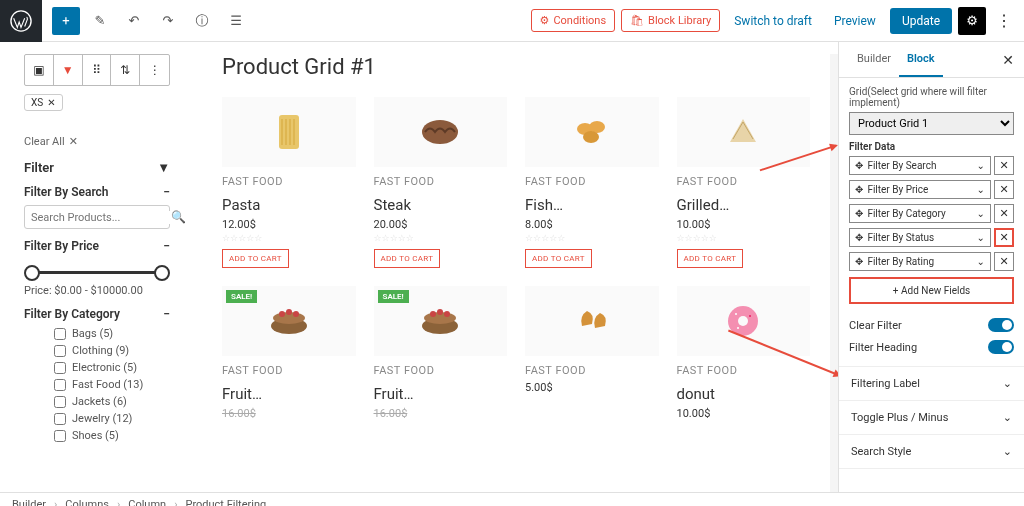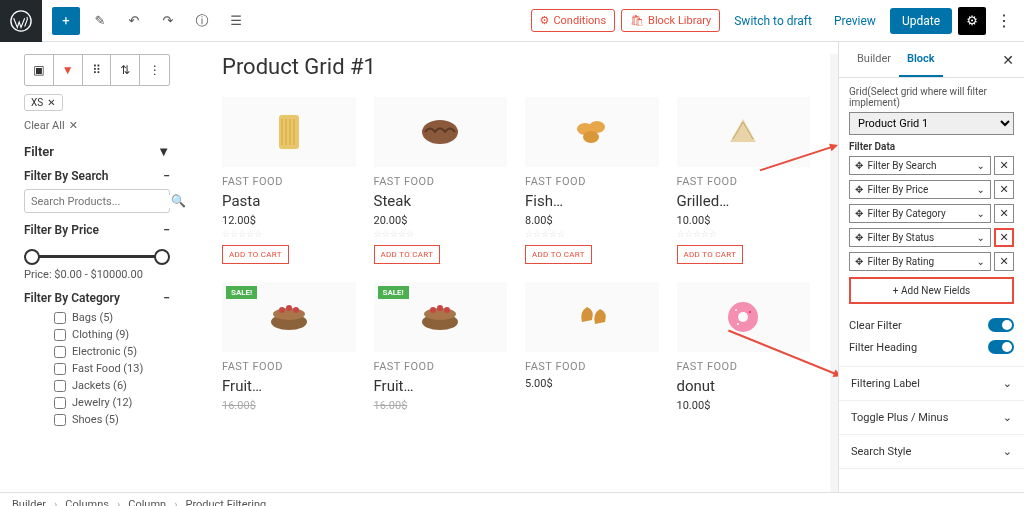--- a/index.html
+++ b/index.html
@@ -17,21 +17,21 @@
 .tb-gear { width: 28px; height: 28px; background: #000; color: #fff; display: flex; align-items: center; justify-content: center; border-radius: 2px; cursor: pointer; }
 .tb-dots { font-size: 16px; cursor: pointer; padding: 0 4px; }
 
 .workspace { display: flex; height: 450px; }
 .canvas { flex: 1; display: flex; padding: 12px 0 0 0; overflow: hidden; position: relative; }
 
 .filter-panel { width: 182px; padding: 0 12px 0 24px; font-size: 12px; color: #333; }
 .block-toolbar { display: flex; border: 1px solid #bbb; border-radius: 2px; margin-bottom: 8px; }
 .block-toolbar span { width: 30px; height: 30px; display: flex; align-items: center; justify-content: center; border-right: 1px solid #bbb; cursor: pointer; }
 .block-toolbar span:last-child { border-right: none; }
-.chip { display: inline-flex; align-items: flex-end; border: 1px solid #ccc; border-radius: 3px; padding: 2px 6px; font-size: 10px; margin-bottom: 8px; gap: 4px; }
+.chip { display: inline-flex; align-items: flex-end; border: 1px solid #ccc; border-radius: 3px; padding: 2px 6px; font-size: 10px; margin-bottom: 24px; gap: 4px; }
 .clear-all { font-size: 11px; color: #666; margin-bottom: 12px; display: flex; align-items: center; gap: 4px; }
 .filter-head { font-weight: 600; font-size: 13px; display: flex; justify-content: space-between; align-items: center; margin-bottom: 10px; }
 .filter-sec { font-weight: 600; font-size: 12px; display: flex; justify-content: space-between; margin: 10px 0 6px 0; }
 .search-box { display: flex; border: 1px solid #ccc; border-radius: 3px; padding: 4px 6px; align-items: center; }
 .search-box input { border: none; outline: none; flex: 1; font-size: 11px; }
 .slider-track { height: 3px; background: #333; margin: 18px 2px 10px 2px; position: relative; border-radius: 2px; }
 .slider-track::before, .slider-track::after { content: ''; position: absolute; width: 12px; height: 12px; background: #fff; border: 2px solid #333; border-radius: 50%; top: -6px; }
 .slider-track::before { left: -2px; }
 .slider-track::after { right: -2px; }
 .price-txt { font-size: 11px; color: #555; }
@@ -39,21 +39,21 @@
 .cat-item input { width: 12px; height: 12px; }
 
 .product-area { flex: 1; padding: 0 20px 0 40px; overflow: hidden; }
 .grid-title { font-size: 22px; font-weight: 400; margin-bottom: 18px; color: #333; }
 .grid { display: grid; grid-template-columns: repeat(4, 1fr); gap: 18px; }
 .product { position: relative; }
 .prod-img { width: 100%; height: 70px; background: #fafafa; display: flex; align-items: center; justify-content: center; margin-bottom: 8px; position: relative; }
 .prod-img svg { width: 50px; height: 50px; }
 .sale-badge { position: absolute; top: 4px; left: 4px; background: #4caf50; color: #fff; font-size: 8px; padding: 2px 5px; font-weight: 600; }
 .prod-cat { font-size: 11px; color: #888; letter-spacing: 0.5px; margin-bottom: 4px; }
-.prod-name { font-size: 15px; color: #333; margin-bottom: 4px; white-space: nowrap; overflow: hidden; text-overflow: ellipsis; }
+.prod-name { font-size: 15px; color: #333; margin-bottom: 4px; white-space: nowrap; overflow: hidden; text-overflow: ellipsis; margin-top: 8px; }
 .prod-price { font-size: 11px; color: #333; margin-bottom: 2px; }
 .prod-price .old { text-decoration: line-through; color: #aaa; margin-right: 4px; }
 .stars { font-size: 9px; color: #ddd; margin-bottom: 6px; }
 .add-cart { border: 1px solid #e74c3c; color: #e74c3c; background: #fff; font-size: 8px; padding: 4px 6px; cursor: pointer; letter-spacing: 0.3px; }
 
 .rightbar { width: 186px; border-left: 1px solid #e0e0e0; background: #fff; font-size: 11px; color: #333; overflow-y: auto; position: relative; }
 .rb-tabs { display: flex; border-bottom: 1px solid #e0e0e0; justify-content: space-between; align-items: center; padding: 0 10px; }
 .rb-tab { padding: 10px 8px; cursor: pointer; color: #666; }
 .rb-tab.active { color: #0073aa; border-bottom: 2px solid #0073aa; font-weight: 600; }
 .rb-close { cursor: pointer; font-size: 14px; }

